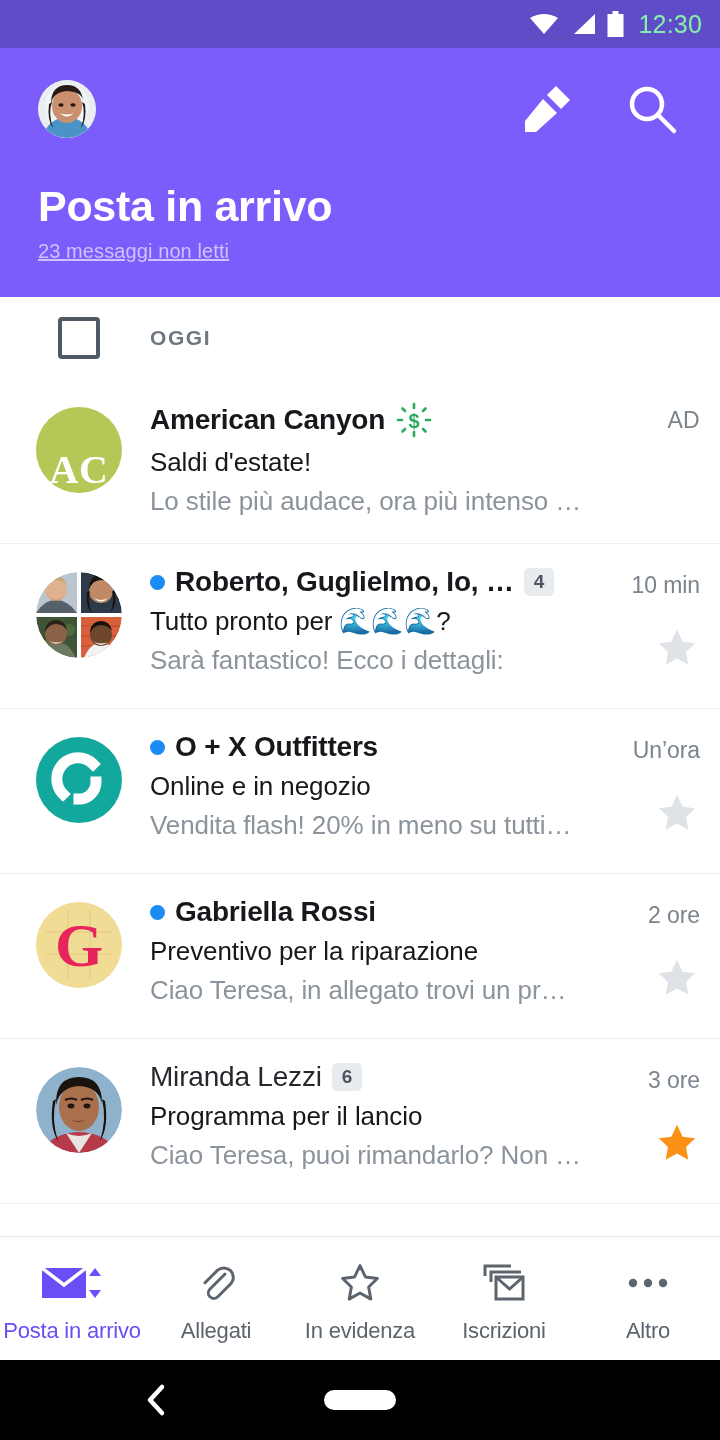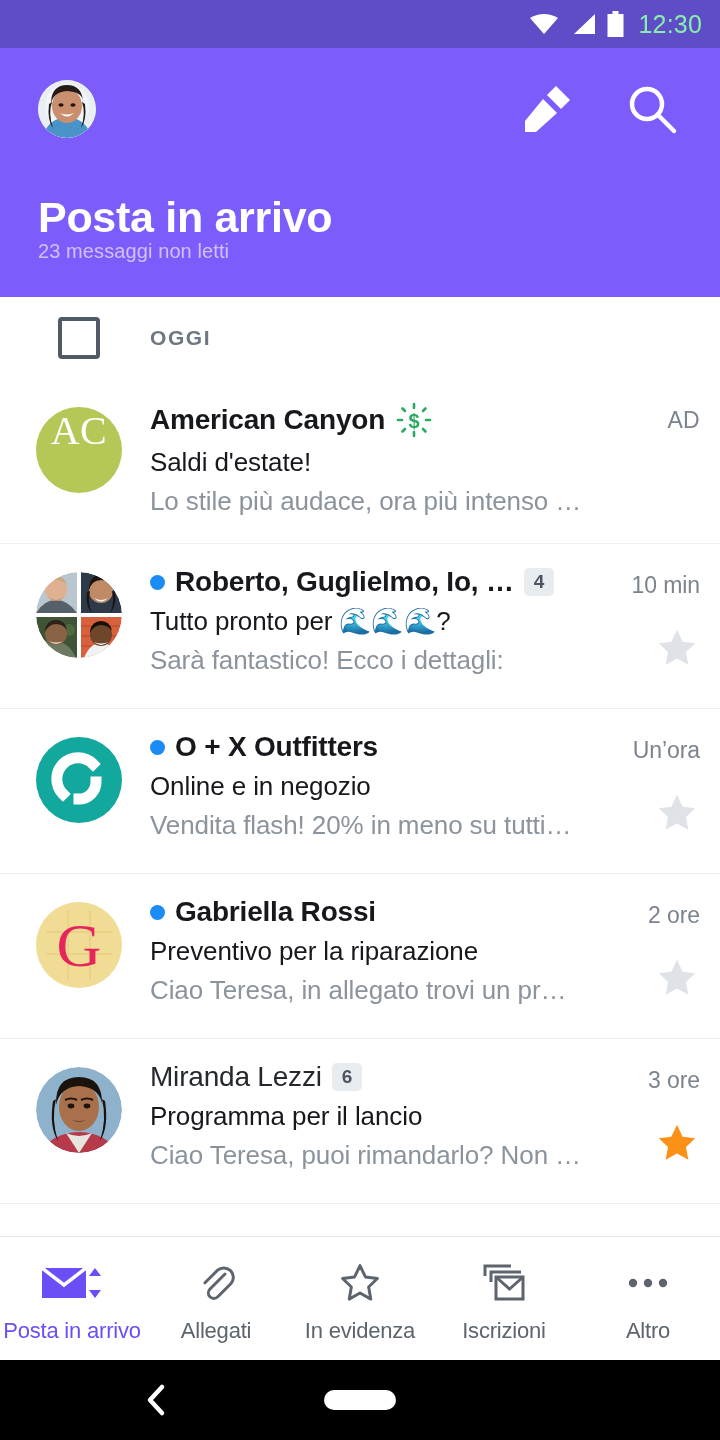--- a/index.html
+++ b/index.html
@@ -32,21 +32,21 @@
     width:58px; height:58px; border-radius:50%; overflow:hidden; position:relative;
     background:#d8dde3; flex:0 0 58px; margin-left:16px;
   }
   .hdr-actions{ display:flex; align-items:center; gap:52px; margin-right:20px; }
   .hdr-btn{ background:none; border:none; cursor:pointer; display:block; line-height:0; }
   .title-block{ position:absolute; left:38px; bottom:34px; }
   .title{
     color:#fff; font-size:43px; font-weight:700; letter-spacing:-.3px; line-height:1.05;
   }
   .subtitle{
-    color:#cfc2fb; font-size:20px; font-weight:400; letter-spacing:.1px;
+    color:#cfc2fb; font-size:20px; font-weight:400; margin-top:11px; letter-spacing:.1px;text-decoration:underline;
   }
 
   
   .list{ flex:1 1 auto; background:#fff; overflow:hidden; }
   .section-head{
     height:82px; display:flex; align-items:center; padding-left:58px;
   }
   .checkbox{
     width:42px; height:42px; border:4px solid #505a66; border-radius:4px; background:#fff;
     flex:0 0 42px; cursor:pointer;
@@ -56,21 +56,21 @@
   }
 
   .row{
     display:flex; padding:22px 20px 20px 36px; position:relative;
     border-bottom:1px solid #eceff1; min-height:165px;
   }
   .row:first-of-type{ border-top:1px solid #eceff1; }
   .av-wrap{ flex:0 0 86px; display:flex; align-items:flex-start; padding-top:6px; }
   .avatar{
     width:86px; height:86px; border-radius:50%; overflow:hidden; position:relative;
-    display:flex; align-items:flex-start; justify-content:center;
+    display:flex; align-items:flex-end; justify-content:center;font-weight:bold;
   }
   .av-initials{
     font-family:"Liberation Serif", serif; color:#fff; font-size:40px; letter-spacing:.5px;
   }
   .row-main{ flex:1 1 auto; padding-left:28px; min-width:0; }
   .line1{ display:flex; align-items:center; gap:10px; }
   .unread-dot{
     width:15px; height:15px; border-radius:50%; background:#1b8cf3; flex:0 0 15px;
   }
   .sender{

